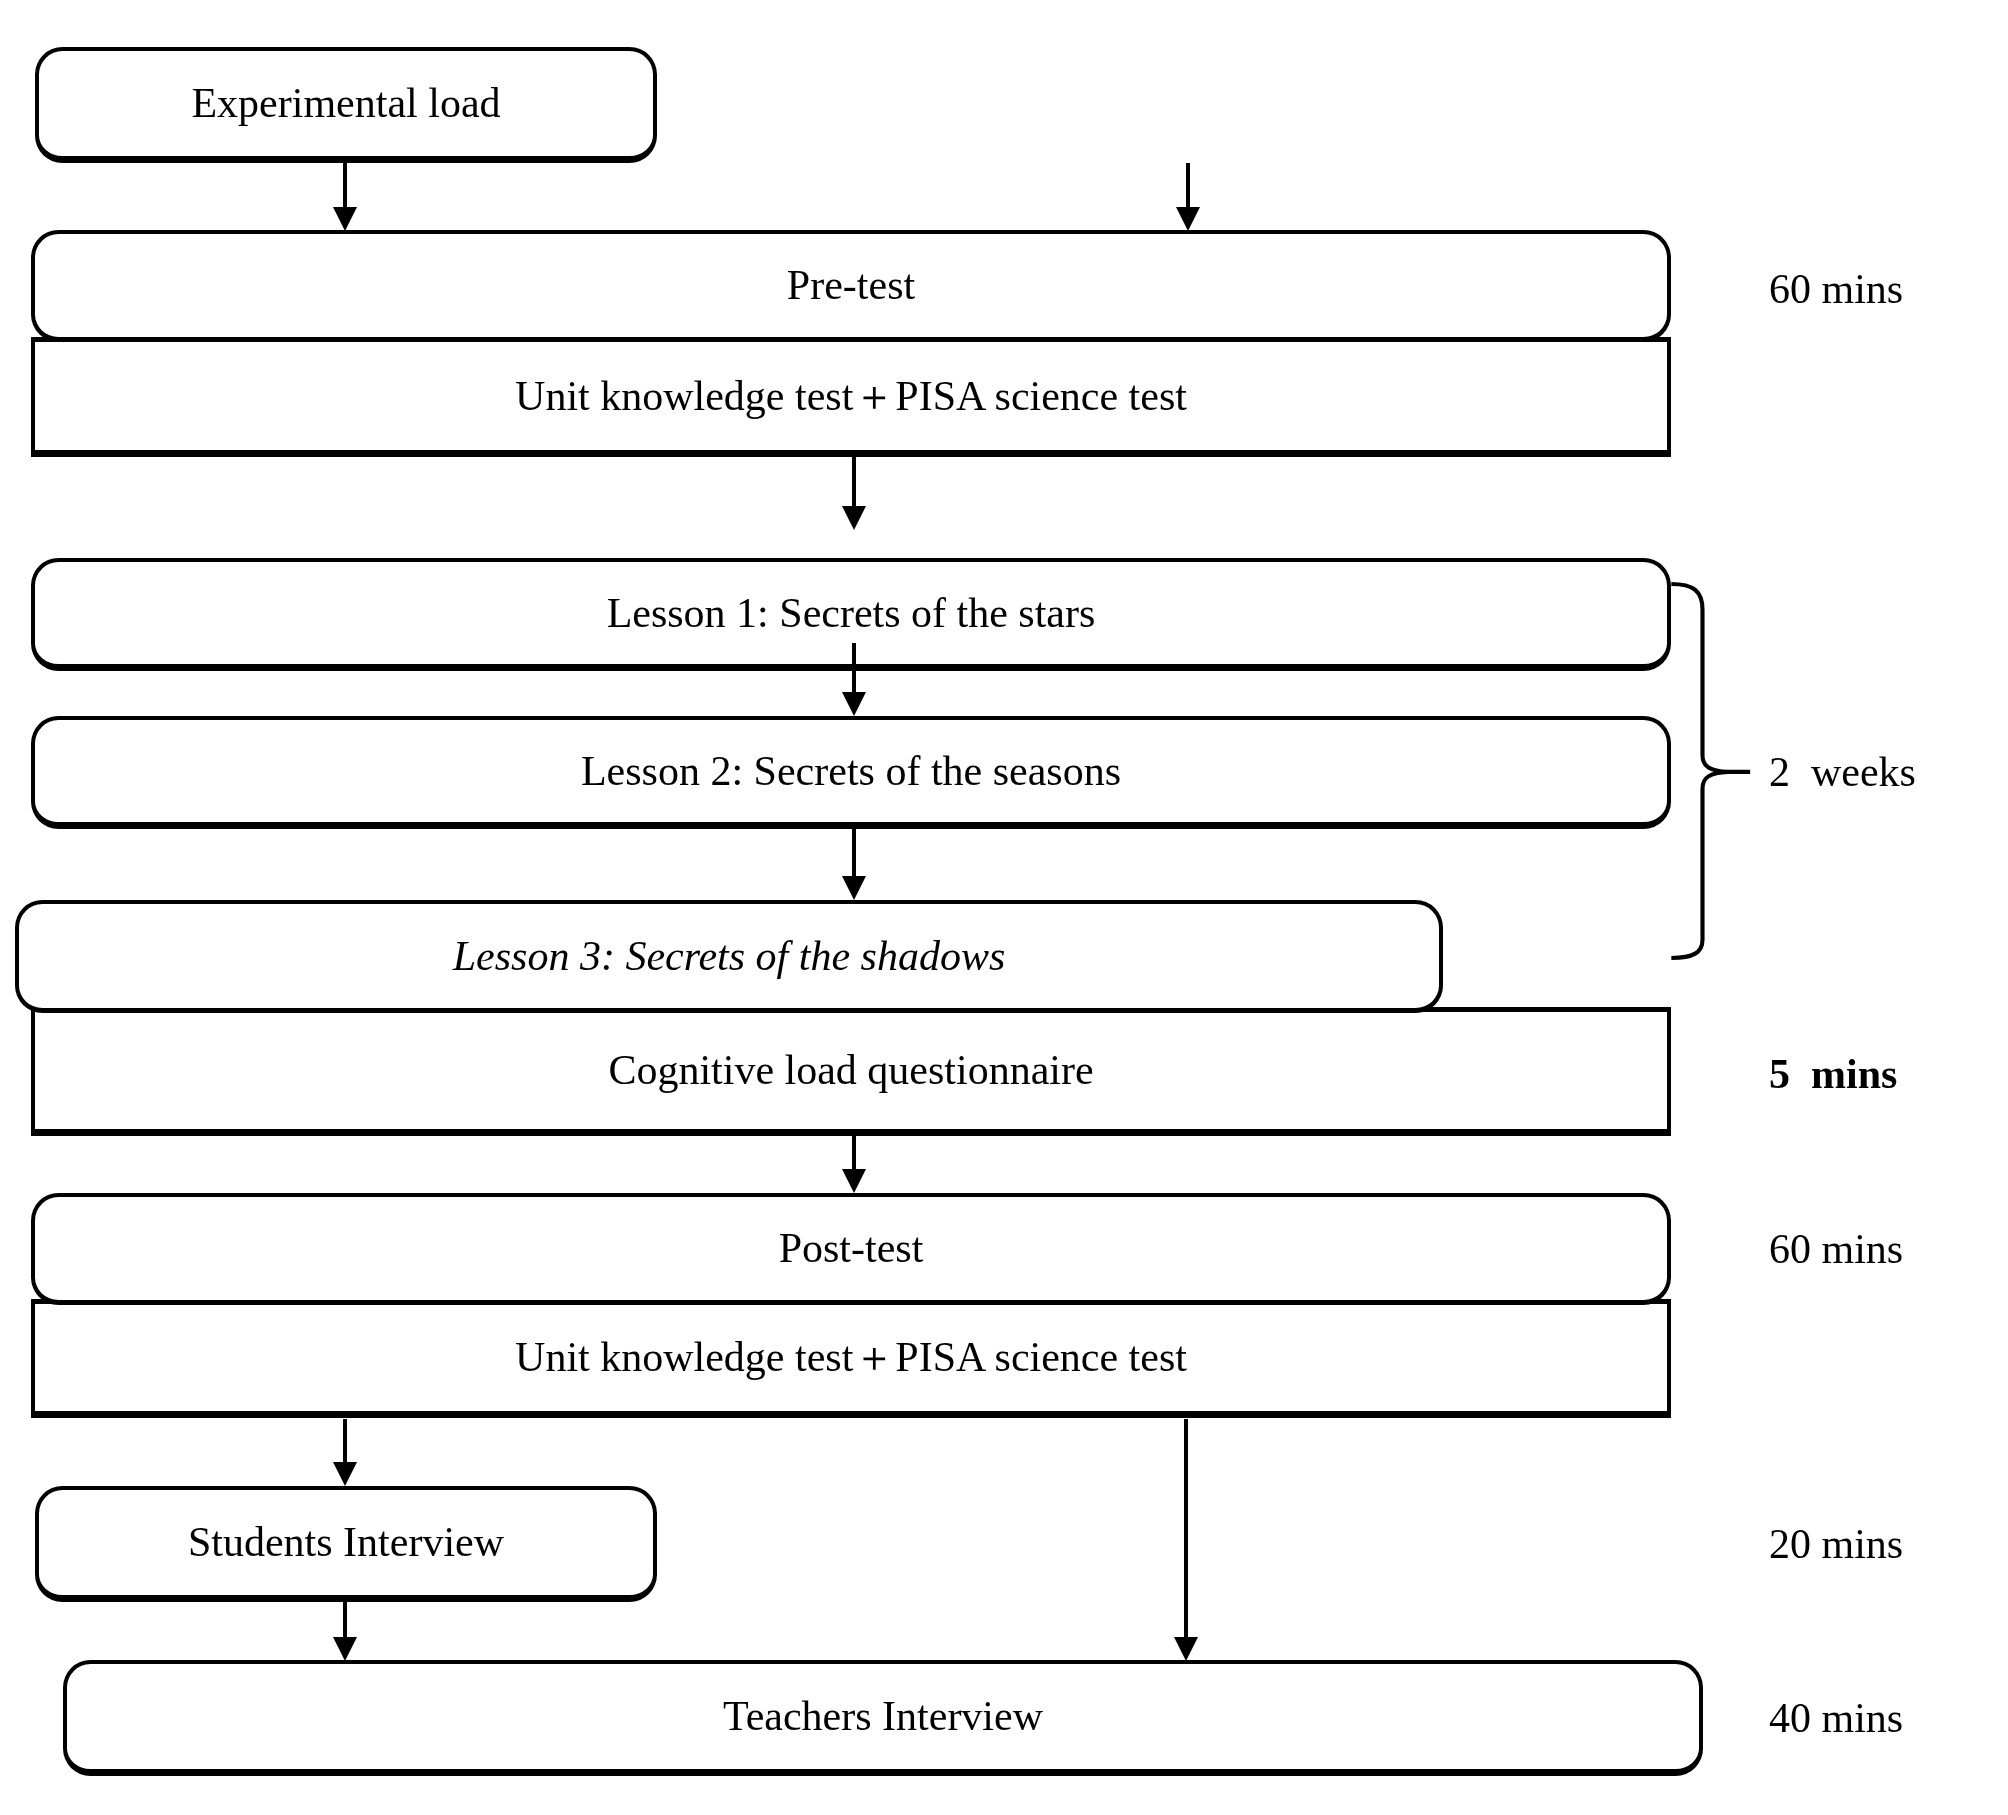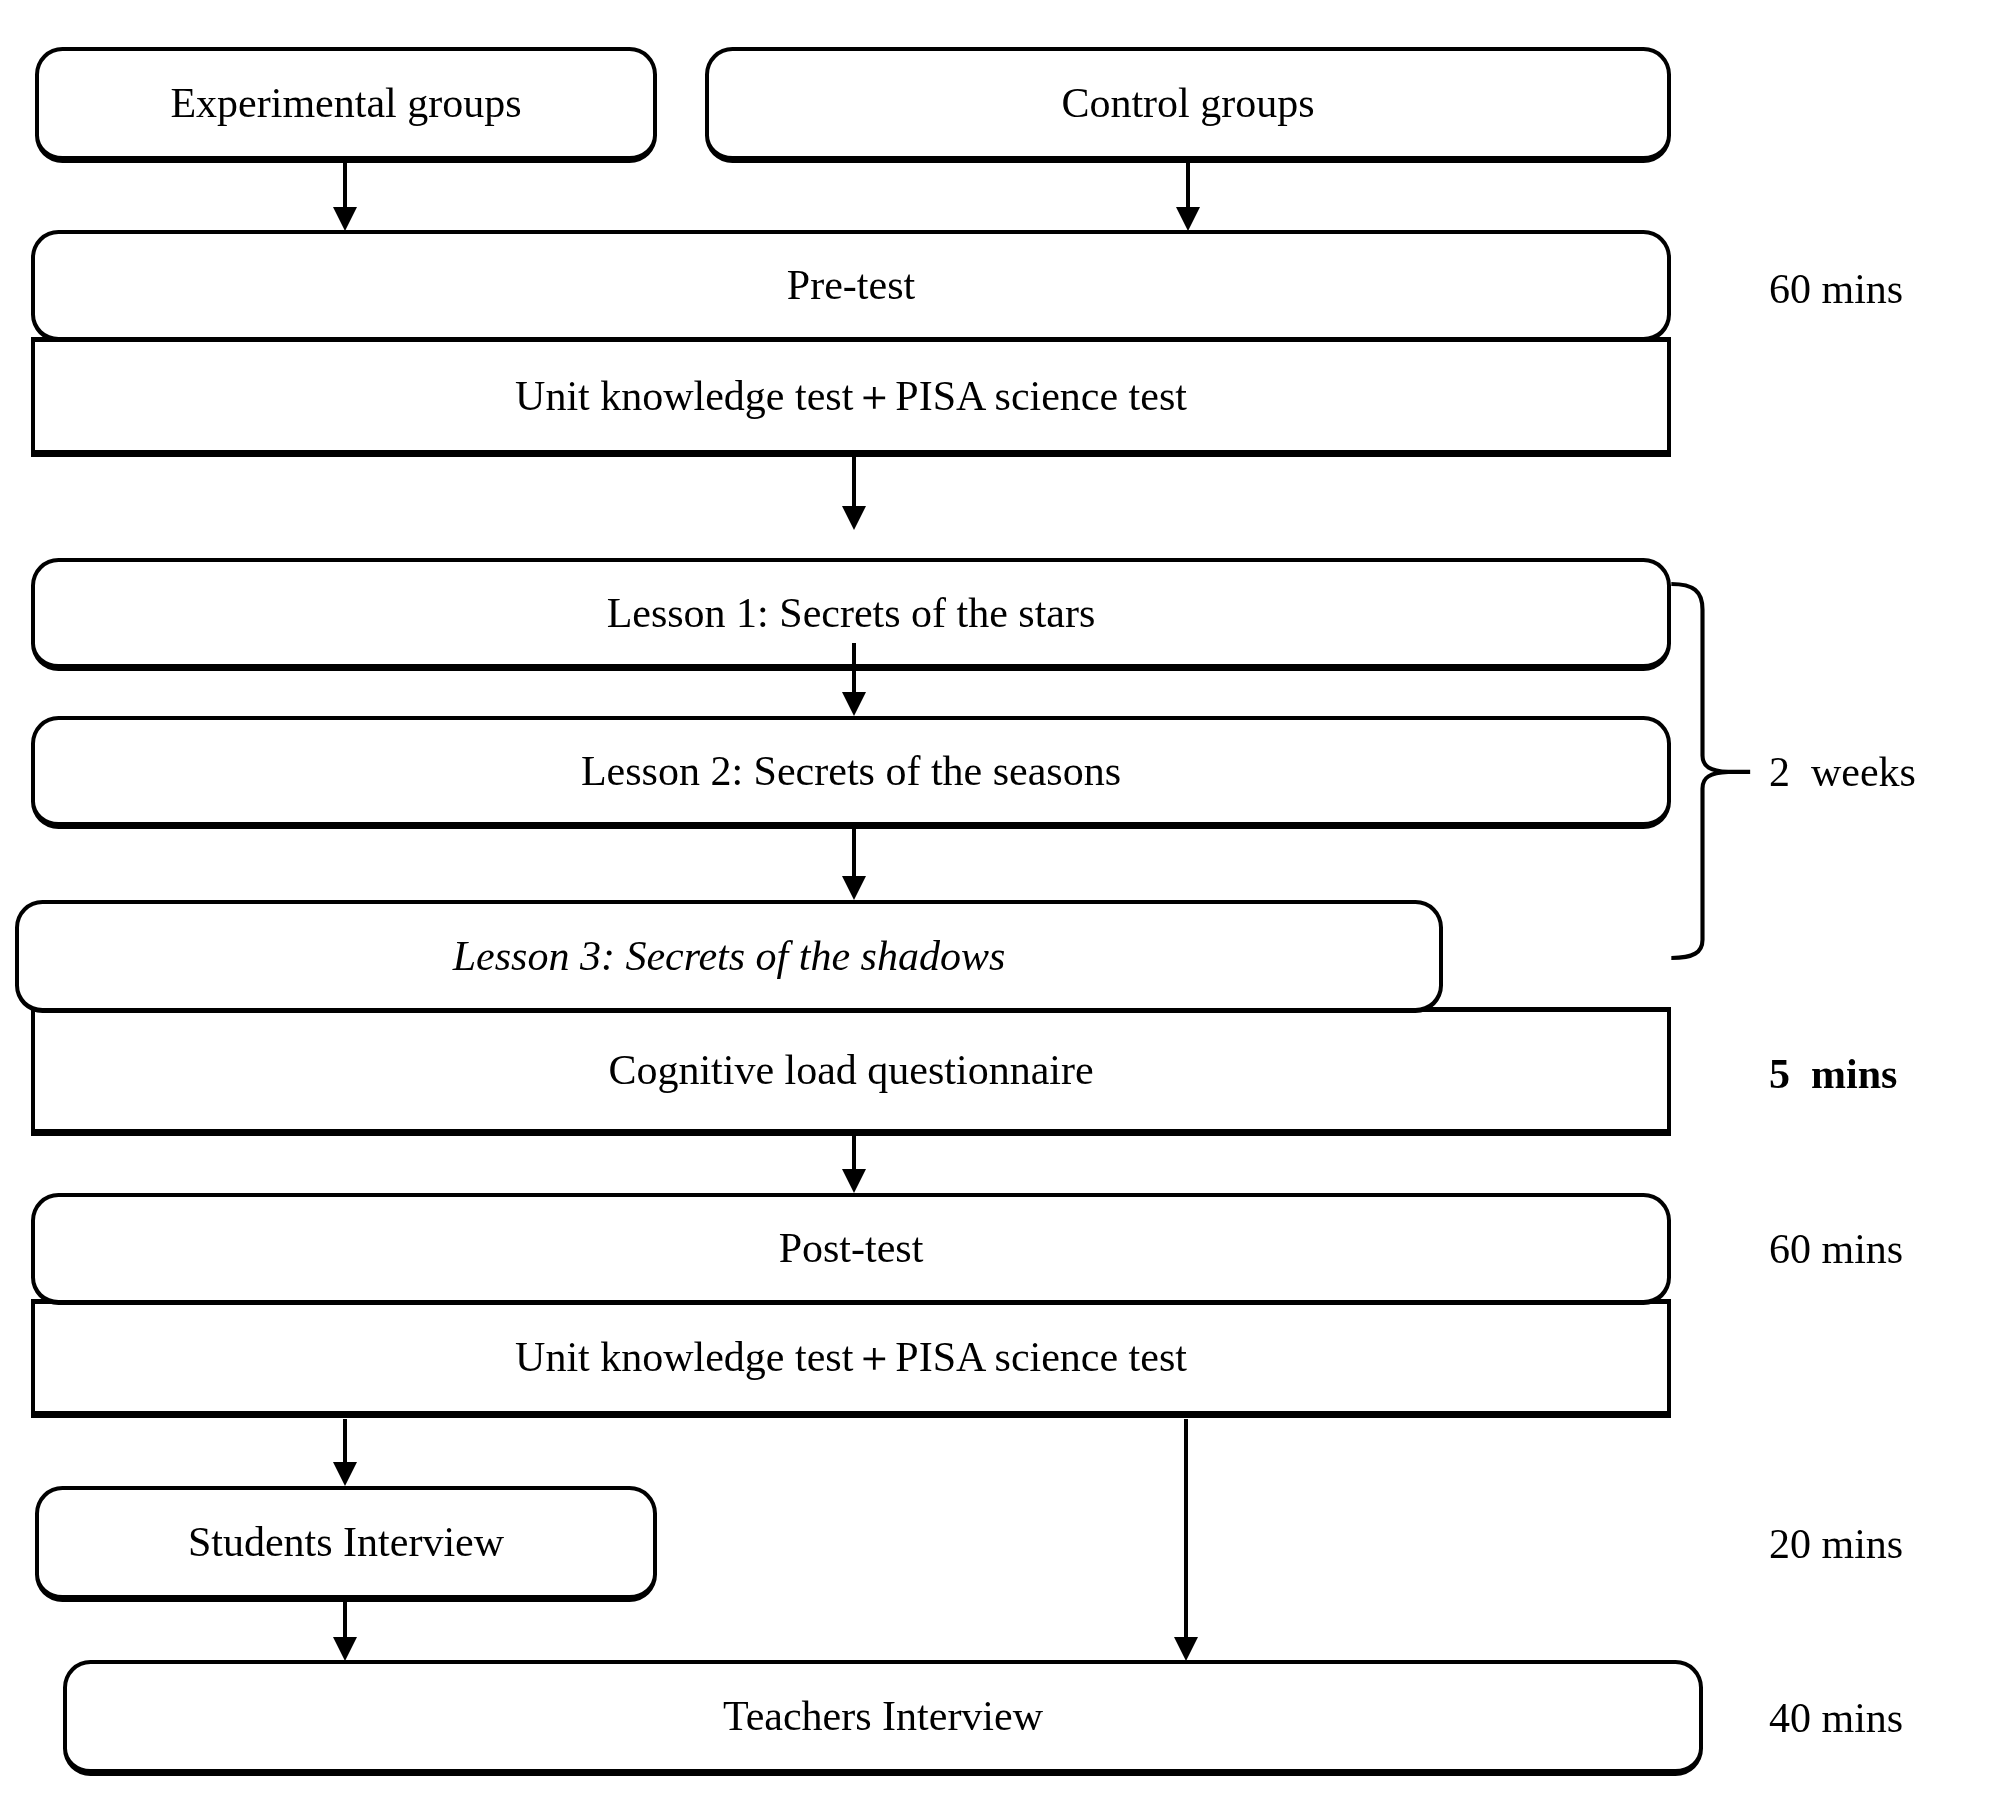--- a/index.html
+++ b/index.html
@@ -71,22 +71,21 @@
 </style>
 </head>
 <body>
 
 <div id="canvas">
 
   <div class="box rect" id="rect-unit1">Unit knowledge test＋PISA science test</div>
   <div class="box rect" id="rect-cognitive">Cognitive load questionnaire</div>
   <div class="box rect" id="rect-unit2">Unit knowledge test＋PISA science test</div>
 
-  <div class="box" id="box-experimental">Experimental groups</div>
-  <div class="box" id="box-control">Control groups</div>
+  <div class="box" id="box-experimental">Experimental load</div>
   <div class="box thinbottom" id="box-pretest">Pre-test</div>
   <div class="box" id="box-lesson1">Lesson 1: Secrets of the stars</div>
   <div class="box" id="box-lesson2">Lesson 2: Secrets of the seasons</div>
   <div class="box thinbottom" id="box-lesson3">Lesson 3: Secrets of the shadows</div>
   <div class="box thinbottom" id="box-posttest">Post-test</div>
   <div class="box" id="box-students">Students Interview</div>
   <div class="box" id="box-teachers">Teachers Interview</div>
 
   <div class="arrow" id="arrow-exp">
     <div class="shaft"></div>

